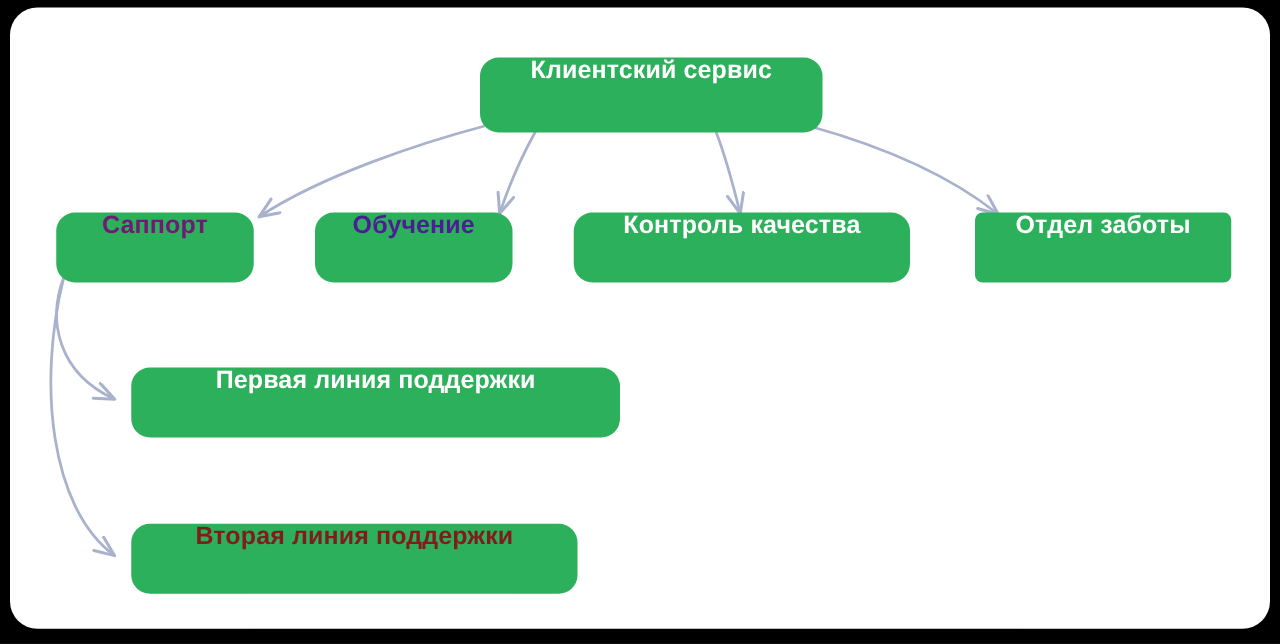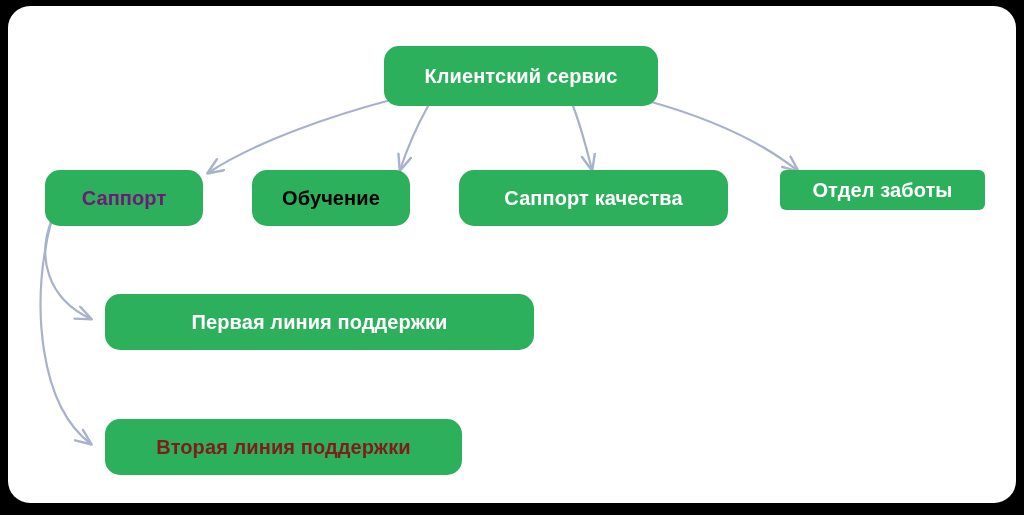--- a/index.html
+++ b/index.html
@@ -38,21 +38,21 @@
     width: 1008px;
     height: 497px;
     pointer-events: none;
   }
   .node {
     position: absolute;
     box-sizing: border-box;
     background: #2DB05B;
     border-radius: 15px;
     display: flex;
-    align-items: center;
+    align-items: flex-start;
     justify-content: center;
     color: #ffffff;
     font-size: 20px;
     font-weight: bold;
     letter-spacing: 0.1px;
     white-space: nowrap;
     user-select: none;
   }
   .node-label {
     color: #ffffff;
@@ -82,29 +82,29 @@
     </svg>
 
     <div id="nodes">
         <div class="node" style="left: 376px; top: 40px; width: 274px; height: 60px; background: rgb(45, 176, 91); border-radius: 15px;">
           <span class="node-label" style="color: rgb(255, 255, 255);">Клиентский сервис</span>
         </div>
         <div class="node" style="left: 37px; top: 164px; width: 158px; height: 56px; background: rgb(45, 176, 91); border-radius: 15px;">
           <span class="node-label" style="color: #701a75;">Саппорт</span>
         </div>
         <div class="node" style="left: 244px; top: 164px; width: 158px; height: 56px; background: rgb(45, 176, 91); border-radius: 15px;">
-          <span class="node-label" style="color: #000000;">Обучение</span>
+          <span class="node-label" style="color: #4c1d95;">Обучение</span>
         </div>
         <div class="node" style="left: 451px; top: 164px; width: 269px; height: 56px; background: rgb(45, 176, 91); border-radius: 15px;">
-          <span class="node-label" style="color: rgb(255, 255, 255);">Саппорт качества</span>
+          <span class="node-label" style="color: rgb(255, 255, 255);">Контроль качества</span>
         </div>
-        <div class="node" style="left: 772px; top: 164px; width: 205px; height: 40px; background: rgb(45, 176, 91); border-radius: 6px;">
+        <div class="node" style="left: 772px; top: 164px; width: 205px; height: 56px; background: rgb(45, 176, 91); border-radius: 6px;">
           <span class="node-label" style="color: rgb(255, 255, 255);">Отдел заботы</span>
         </div>
-        <div class="node" style="left: 97px; top: 288px; width: 429px; height: 56px; background: rgb(45, 176, 91); border-radius: 15px;">
+        <div class="node" style="left: 97px; top: 288px; width: 391px; height: 56px; background: rgb(45, 176, 91); border-radius: 15px;">
           <span class="node-label" style="color: rgb(255, 255, 255);">Первая линия поддержки</span>
         </div>
         <div class="node" style="left: 97px; top: 413px; width: 357px; height: 56px; background: rgb(45, 176, 91); border-radius: 15px;">
           <span class="node-label" style="color: #7f1d1d;">Вторая линия поддержки</span>
         </div>
       </div>
 
   </div>
 </div>
 

